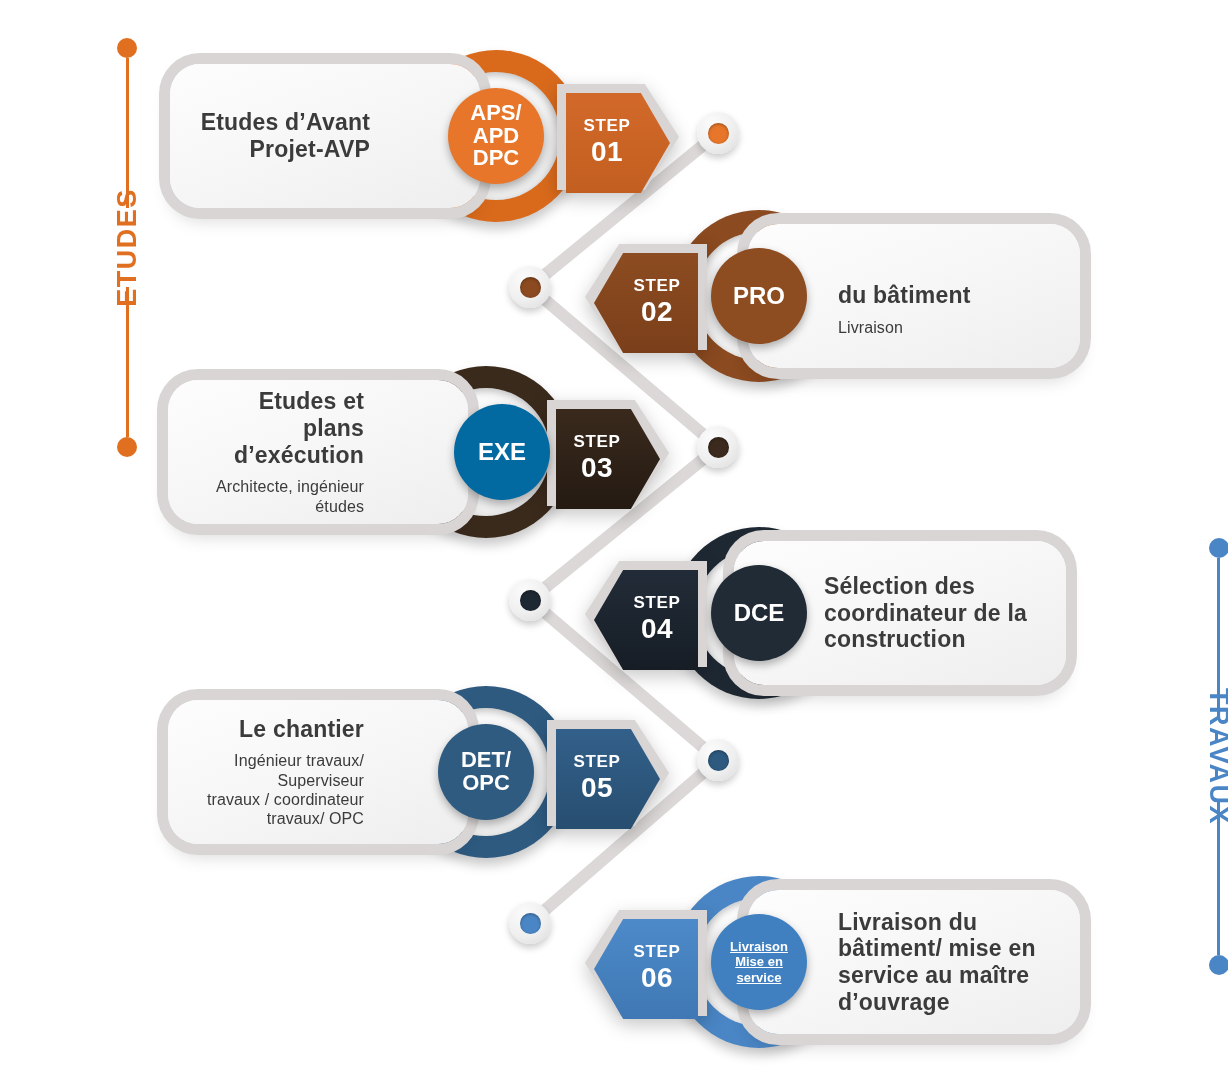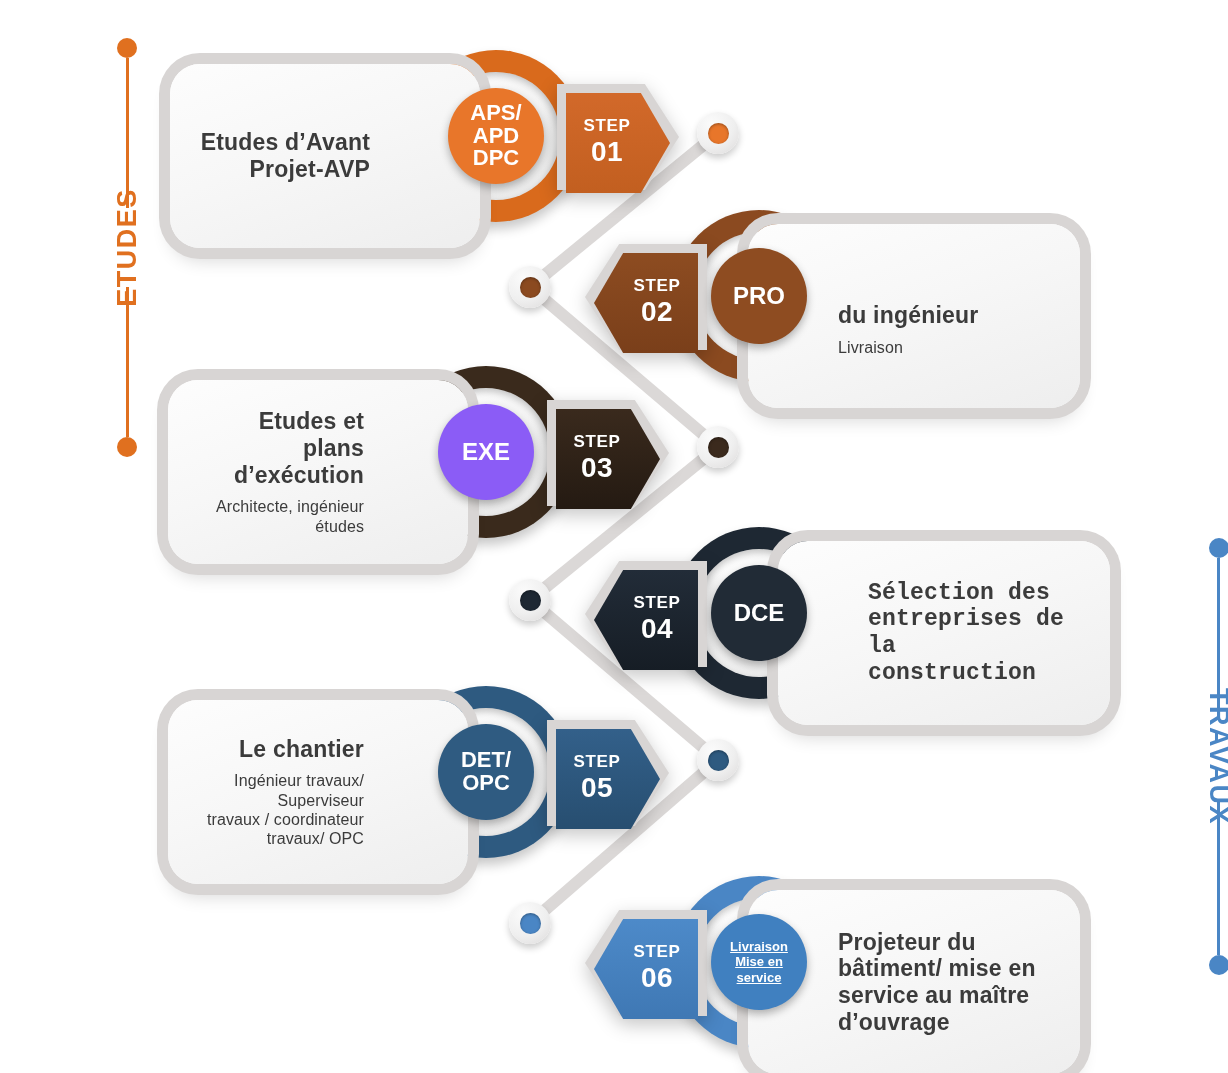--- a/index.html
+++ b/index.html
@@ -96,21 +96,21 @@
   }
   .badge span{display:block;}
   .badge.sz-lg{font-size:22px;}
   .badge.sz-md{font-size:24px;}
   .badge.sz-sm{font-size:13px;line-height:1.18;text-decoration:underline;}
 
   
   .card{
     position:absolute;
     top:28px;
-    height:184px;
+    height:144px;
     border-radius:30px;
     background:linear-gradient(160deg,#fdfdfd 0%,#f7f7f7 45%,#eeeeee 100%);
     box-shadow:
       0 0 0 11px #d8d5d4,
       0 12px 18px rgba(0,0,0,.16);
     z-index:3;
     display:flex;
     flex-direction:column;
     justify-content:center;
     padding:0 26px;
@@ -238,21 +238,21 @@
         <div class="n">01</div>
       </div>
     </div>
   </div>
 
   <div class="step" style="left:0;top:196px;">
     <div class="ring" style="left:673px;background:#8b4a20"></div>
     <div class="card align-left" style="left:748px;width:332px;padding-left:90px;">
       <div class="title">
         <br>
-        <span>du ingénieur</span>
+        <span>du bâtiment</span>
       </div>
       <div class="sub">Livraison</div>
     </div>
     <div class="badge sz-md" style="left:711px;background:#8e4c21">
       <div>
           <span>PRO</span>
         </div>
     </div>
     <div class="hexwrap hex-left" style="left:594px;">
       <div class="hexback"></div>
@@ -265,40 +265,40 @@
 
   <div class="step" style="left:0;top:352px;">
     <div class="ring" style="left:400px;background:#3a2a1c"></div>
     <div class="card align-right" style="left:168px;width:300px;padding-right:104px;">
       <div class="title">
         <span>Etudes et plans</span><br>
         <span>d’exécution</span>
       </div>
       <div class="sub">Architecte, ingénieur études</div>
     </div>
-    <div class="badge sz-md" style="left:438px;background:#8b5cf6">
+    <div class="badge sz-md" style="left:454px;background:#0369a1">
       <div>
           <span>EXE</span>
         </div>
     </div>
     <div class="hexwrap hex-right" style="left:556px;">
       <div class="hexback"></div>
       <div class="hexface" style="background:linear-gradient(180deg,#3a2a1d 0%,#241a12 100%)">
         <div class="w">STEP</div>
         <div class="n">03</div>
       </div>
     </div>
   </div>
 
   <div class="step" style="left:0;top:513px;">
     <div class="ring" style="left:673px;background:#1e2833"></div>
-    <div class="card align-left" style="left:778px;width:332px;padding-left:90px;font-family:Liberation Mono, monospace;">
+    <div class="card align-left" style="left:734px;width:332px;padding-left:90px;">
       <div class="title">
         <span>Sélection des</span><br>
-        <span>entreprises de la</span><br>
+        <span>coordinateur de la</span><br>
         <span>construction</span>
       </div>
     </div>
     <div class="badge sz-md" style="left:711px;background:#212b36">
       <div>
           <span>DCE</span>
         </div>
     </div>
     <div class="hexwrap hex-left" style="left:594px;">
       <div class="hexback"></div>
@@ -331,21 +331,21 @@
         <div class="w">STEP</div>
         <div class="n">05</div>
       </div>
     </div>
   </div>
 
   <div class="step" style="left:0;top:862px;">
     <div class="ring" style="left:673px;background:#4a86c5"></div>
     <div class="card align-left" style="left:748px;width:332px;padding-left:90px;">
       <div class="title">
-        <span>Projeteur du</span><br>
+        <span>Livraison du</span><br>
         <span>bâtiment/ mise en</span><br>
         <span>service  au maître</span><br>
         <span>d’ouvrage</span>
       </div>
     </div>
     <div class="badge sz-sm" style="left:711px;background:#4080c0">
       <div>
         <span>Livraison</span>
         <span>Mise en</span>
         <span>service</span>

